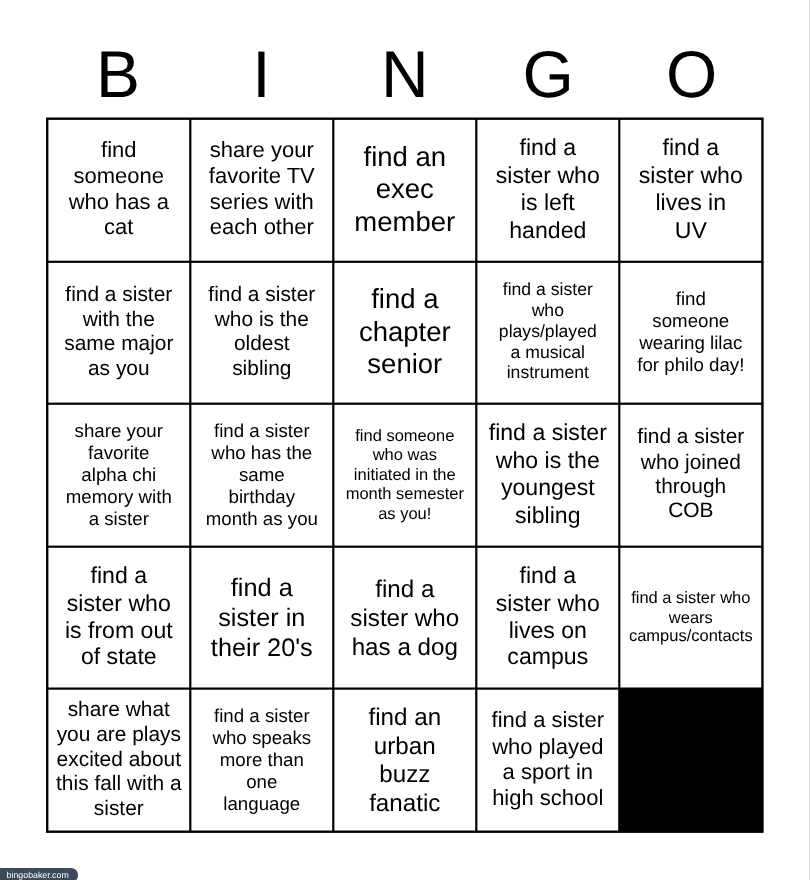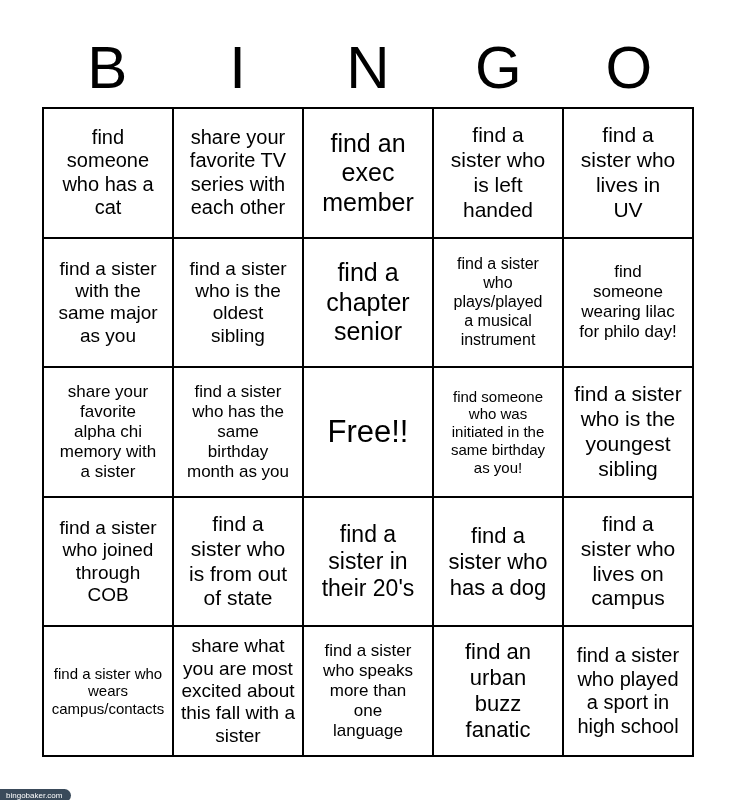--- a/index.html
+++ b/index.html
@@ -167,28 +167,25 @@
 memory with
 a sister</span>
       </div>
     <div class="cell fs17">
         <span class="cell-text">find a sister
 who has the
 same
 birthday
 month as you</span>
       </div>
-    <div class="cell fs31">
-        <span class="cell-text">Free!!</span>
-      </div>
     <div class="cell fs15">
         <span class="cell-text">find someone
 who was
 initiated in the
-same birthday
+month semester
 as you!</span>
       </div>
     <div class="cell fs21">
         <span class="cell-text">find a sister
 who is the
 youngest
 sibling</span>
       </div>
 
     <div class="cell fs19">
@@ -220,21 +217,21 @@
 campus</span>
       </div>
 
     <div class="cell fs15">
         <span class="cell-text">find a sister who
 wears
 campus/contacts</span>
       </div>
     <div class="cell fs19">
         <span class="cell-text">share what
-you are most
+you are plays
 excited about
 this fall with a
 sister</span>
       </div>
     <div class="cell fs17">
         <span class="cell-text">find a sister
 who speaks
 more than
 one
 language</span>

